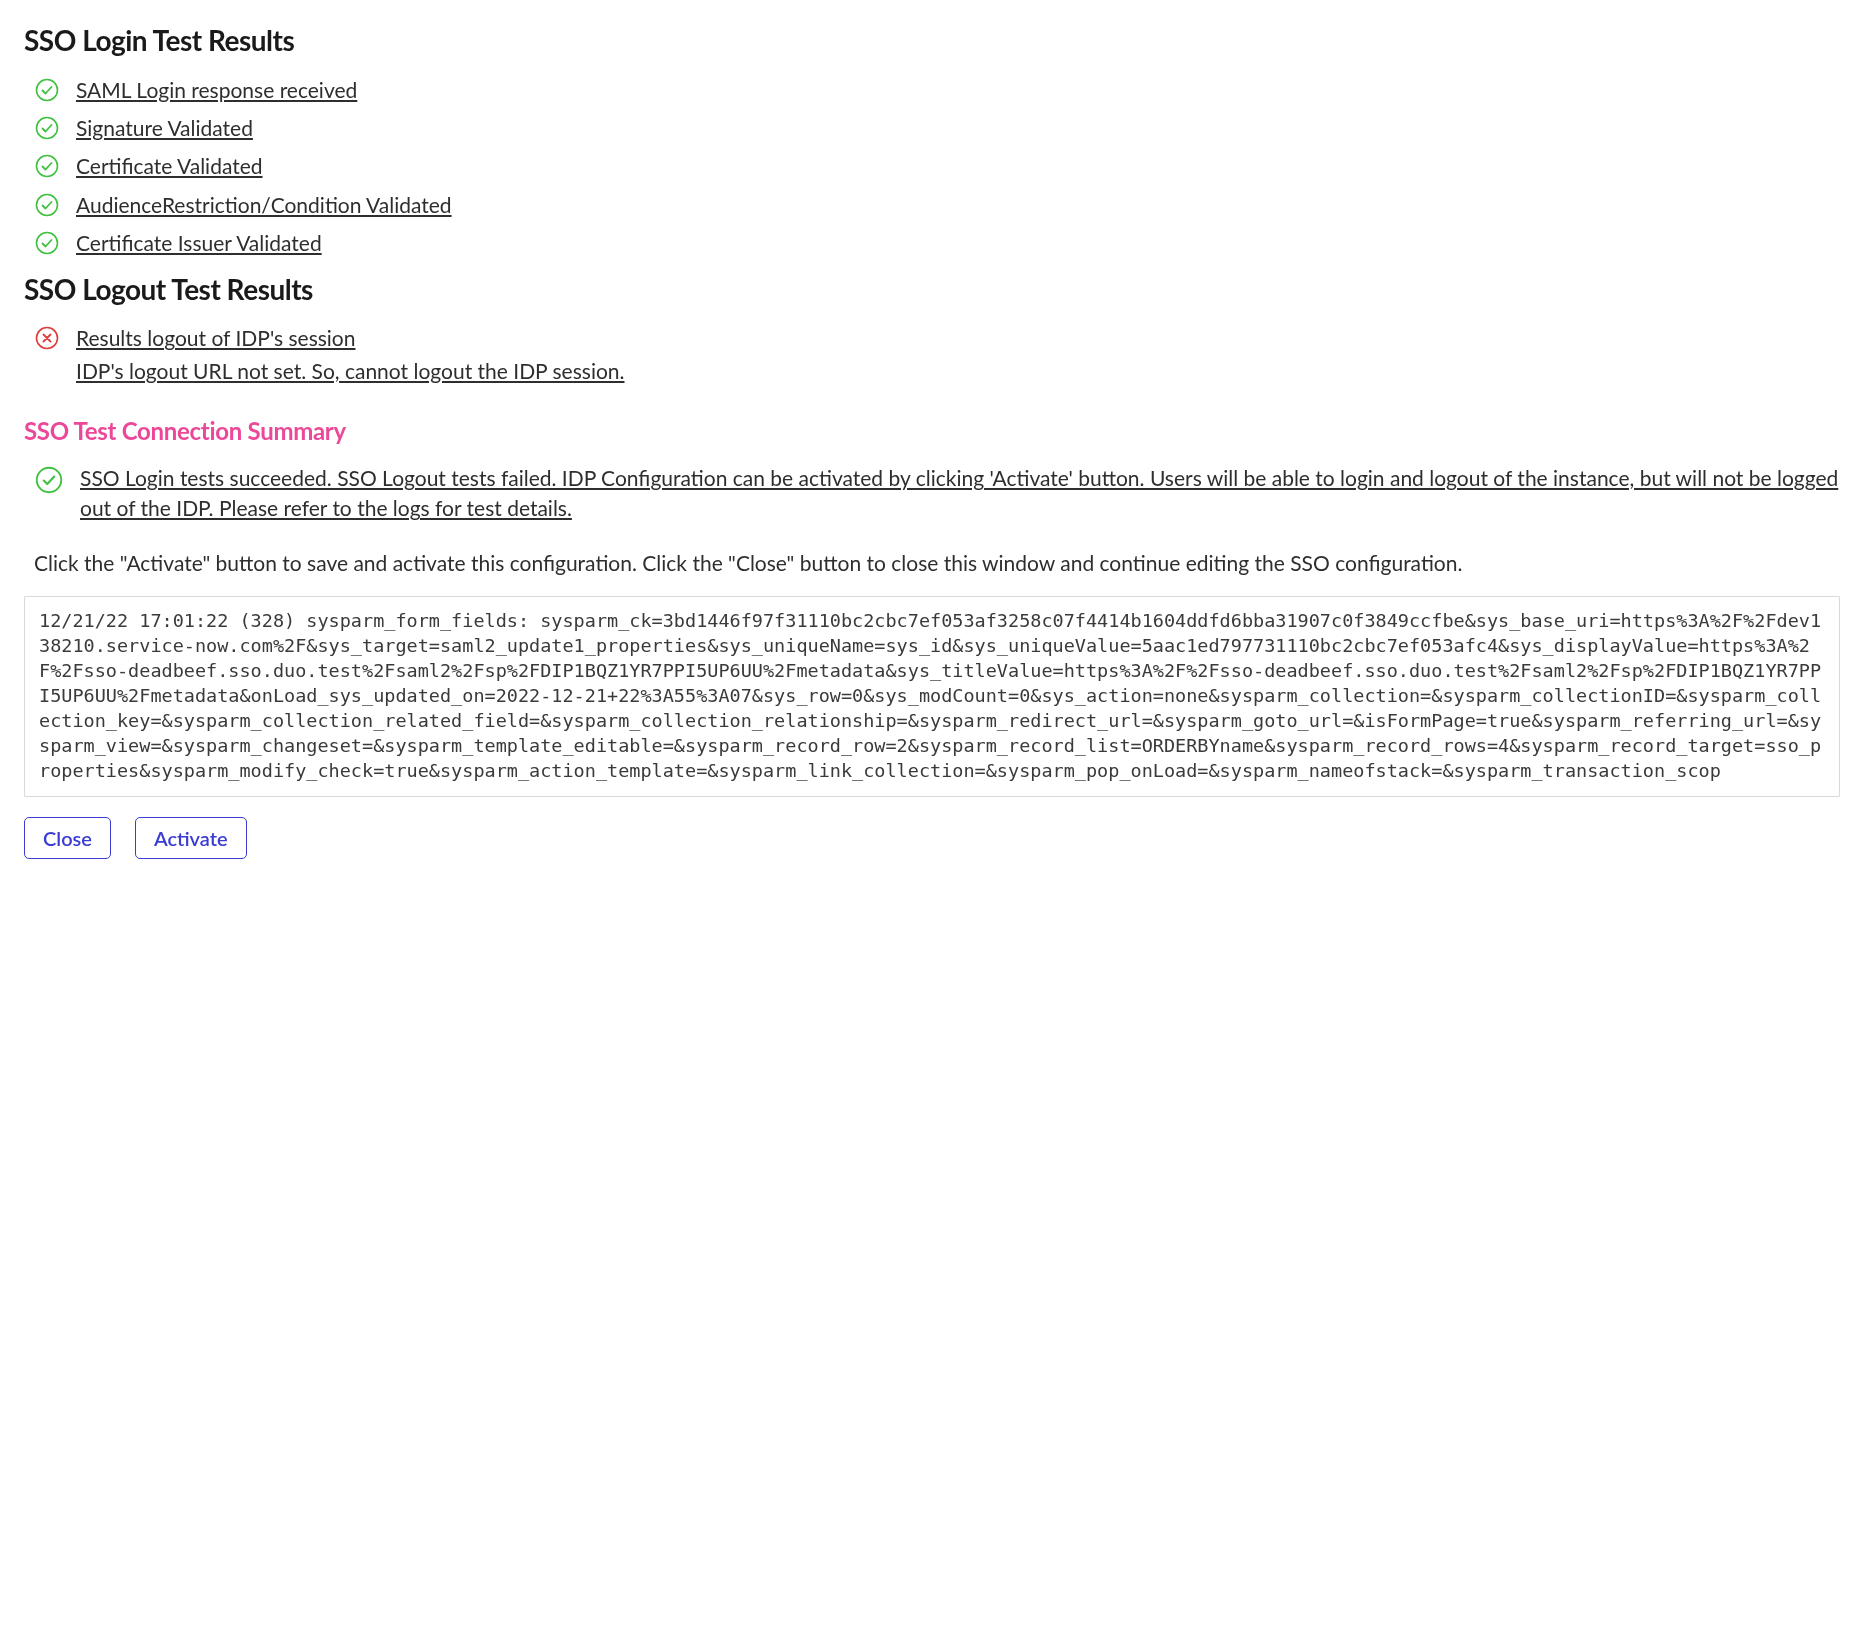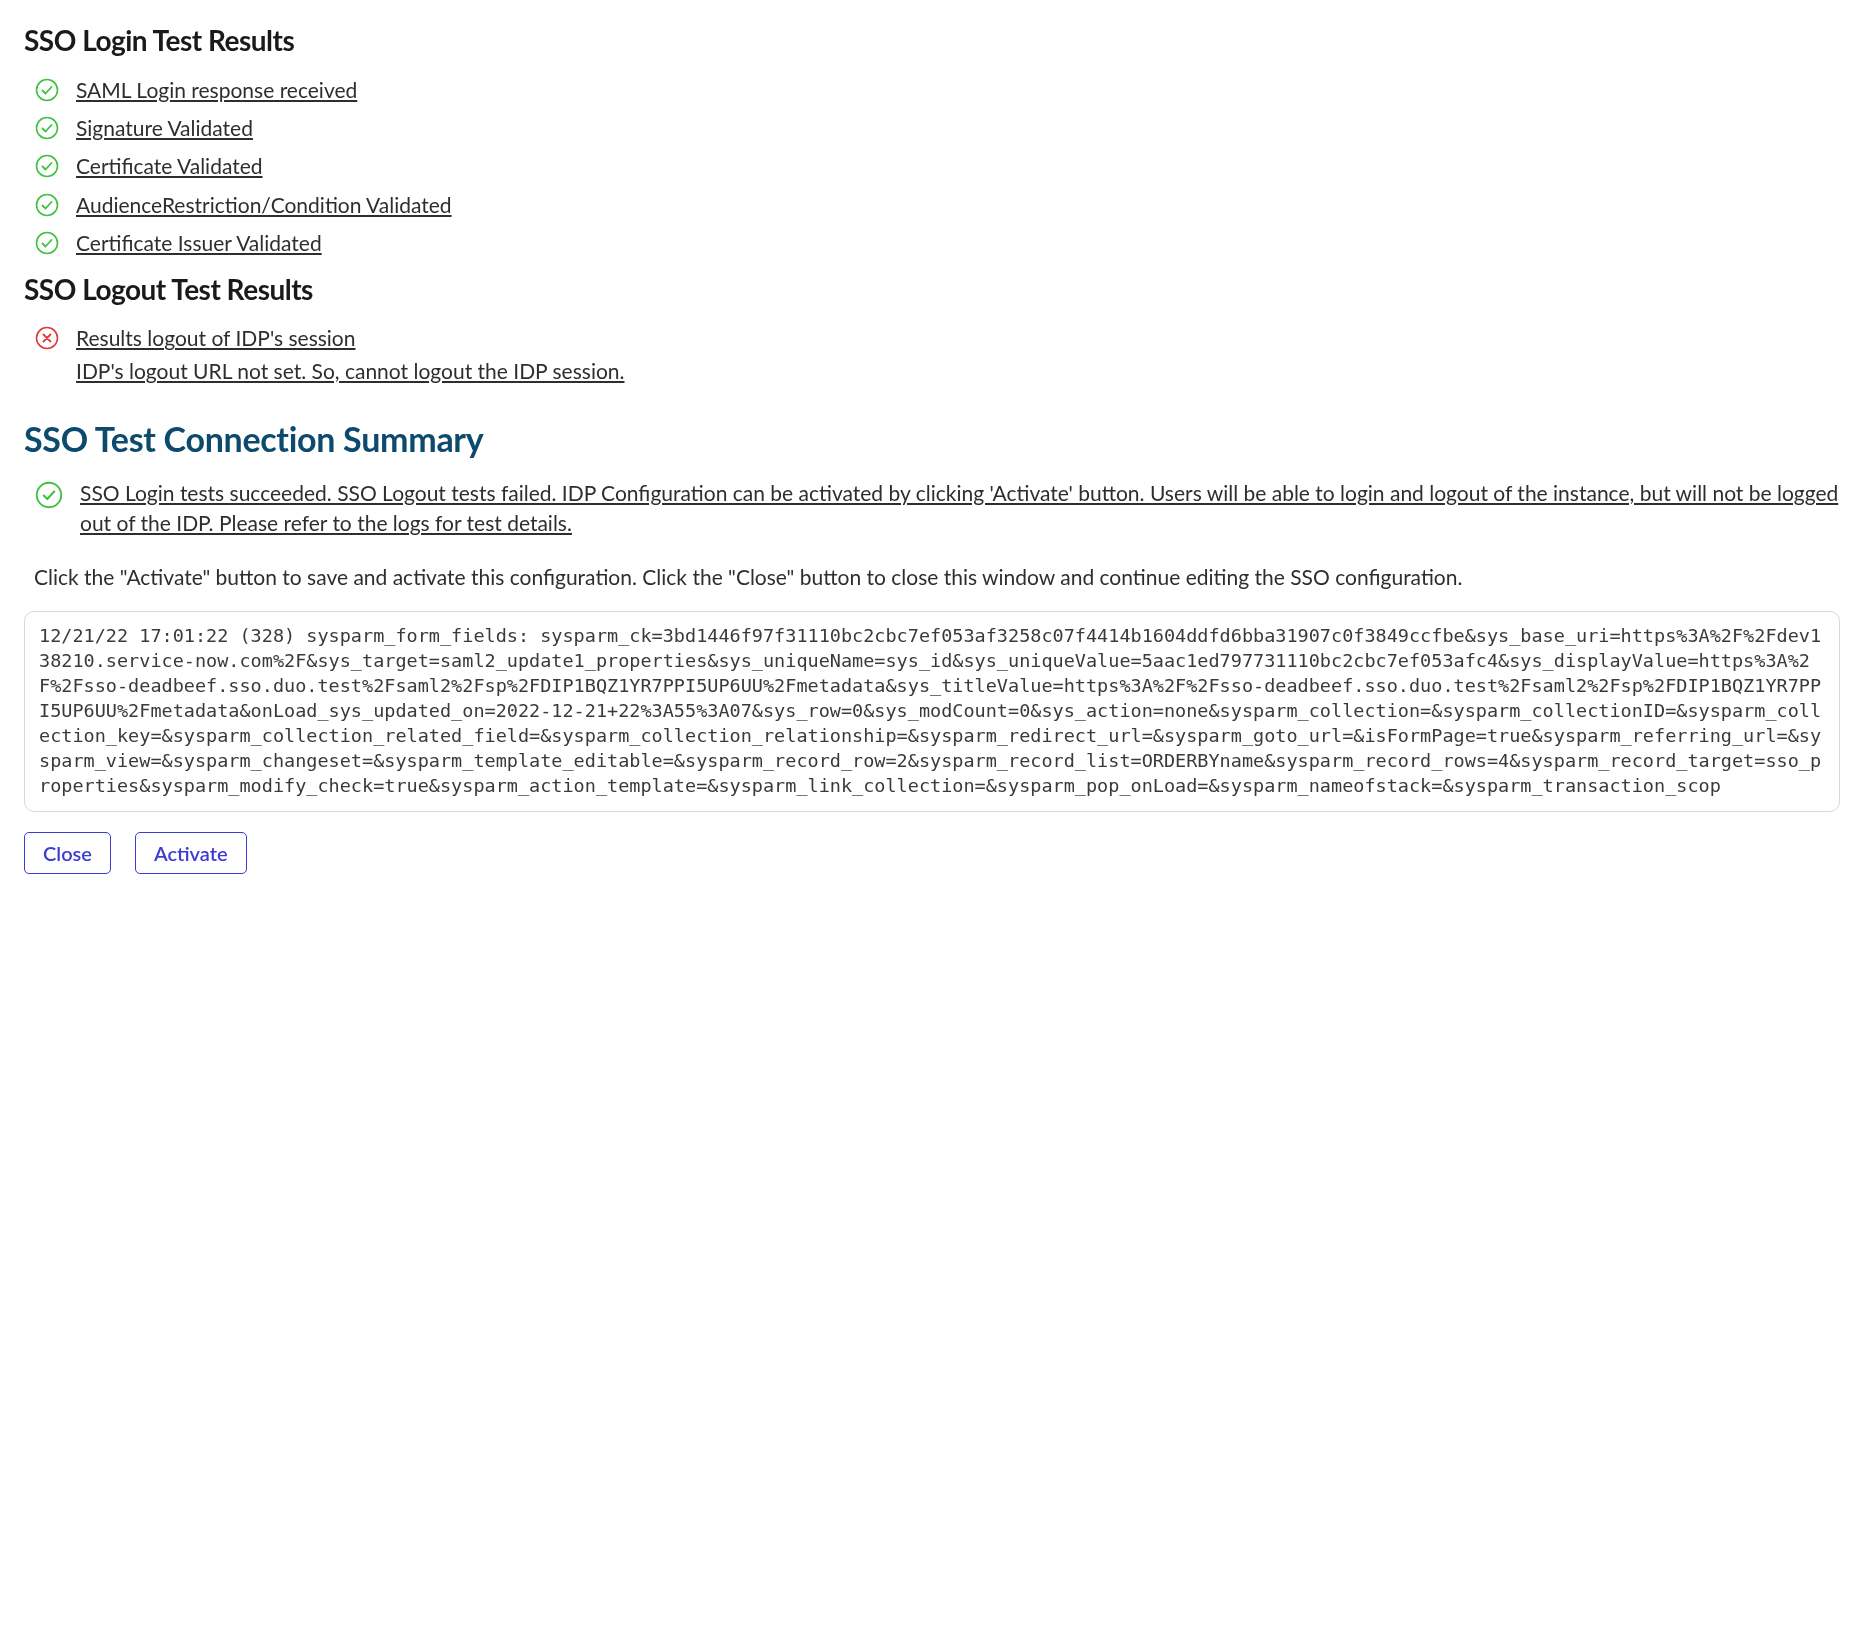--- a/index.html
+++ b/index.html
@@ -16,26 +16,26 @@
       line-height: 1.45;
     }
     h1.page-title {
       font-size: 28px;
       font-weight: 700;
       letter-spacing: -0.5px;
       margin-bottom: 14px;
       color: #1a1a1a;
     }
     h2.section-title {
-      font-size: 34px;
+      font-size: 24px;
       font-weight: 700;
       letter-spacing: -0.3px;
       margin-top: 28px;
       margin-bottom: 14px;
-      color: #0c4a6e;
+      color: #ec4899;
     }
     ul.check-list {
       list-style: none;
       padding: 0;
       margin: 0 0 10px 10px;
       text-decoration: underline;
     }
     ul.check-list > li {
       display: flex;
       align-items: flex-start;
@@ -75,21 +75,21 @@
     .summary-text {
       flex: 1 1 auto;
       text-decoration: underline;
     }
     .summary-note {
       margin-top: 24px;
     }
     .log-box {
       margin-top: 18px;
       border: 1px solid #d9d9d9;
-      border-radius: 10px;
+      border-radius: 1px;
       background: #ffffff;
       padding: 12px 14px;
       font-family: "SFMono-Regular", Menlo, Consolas, monospace;
       font-size: 18.5px;
       line-height: 1.35;
       color: #3a3a3a;
       white-space: pre-wrap;
       word-break: break-all;
       overflow: hidden;
       max-height: 240px;

